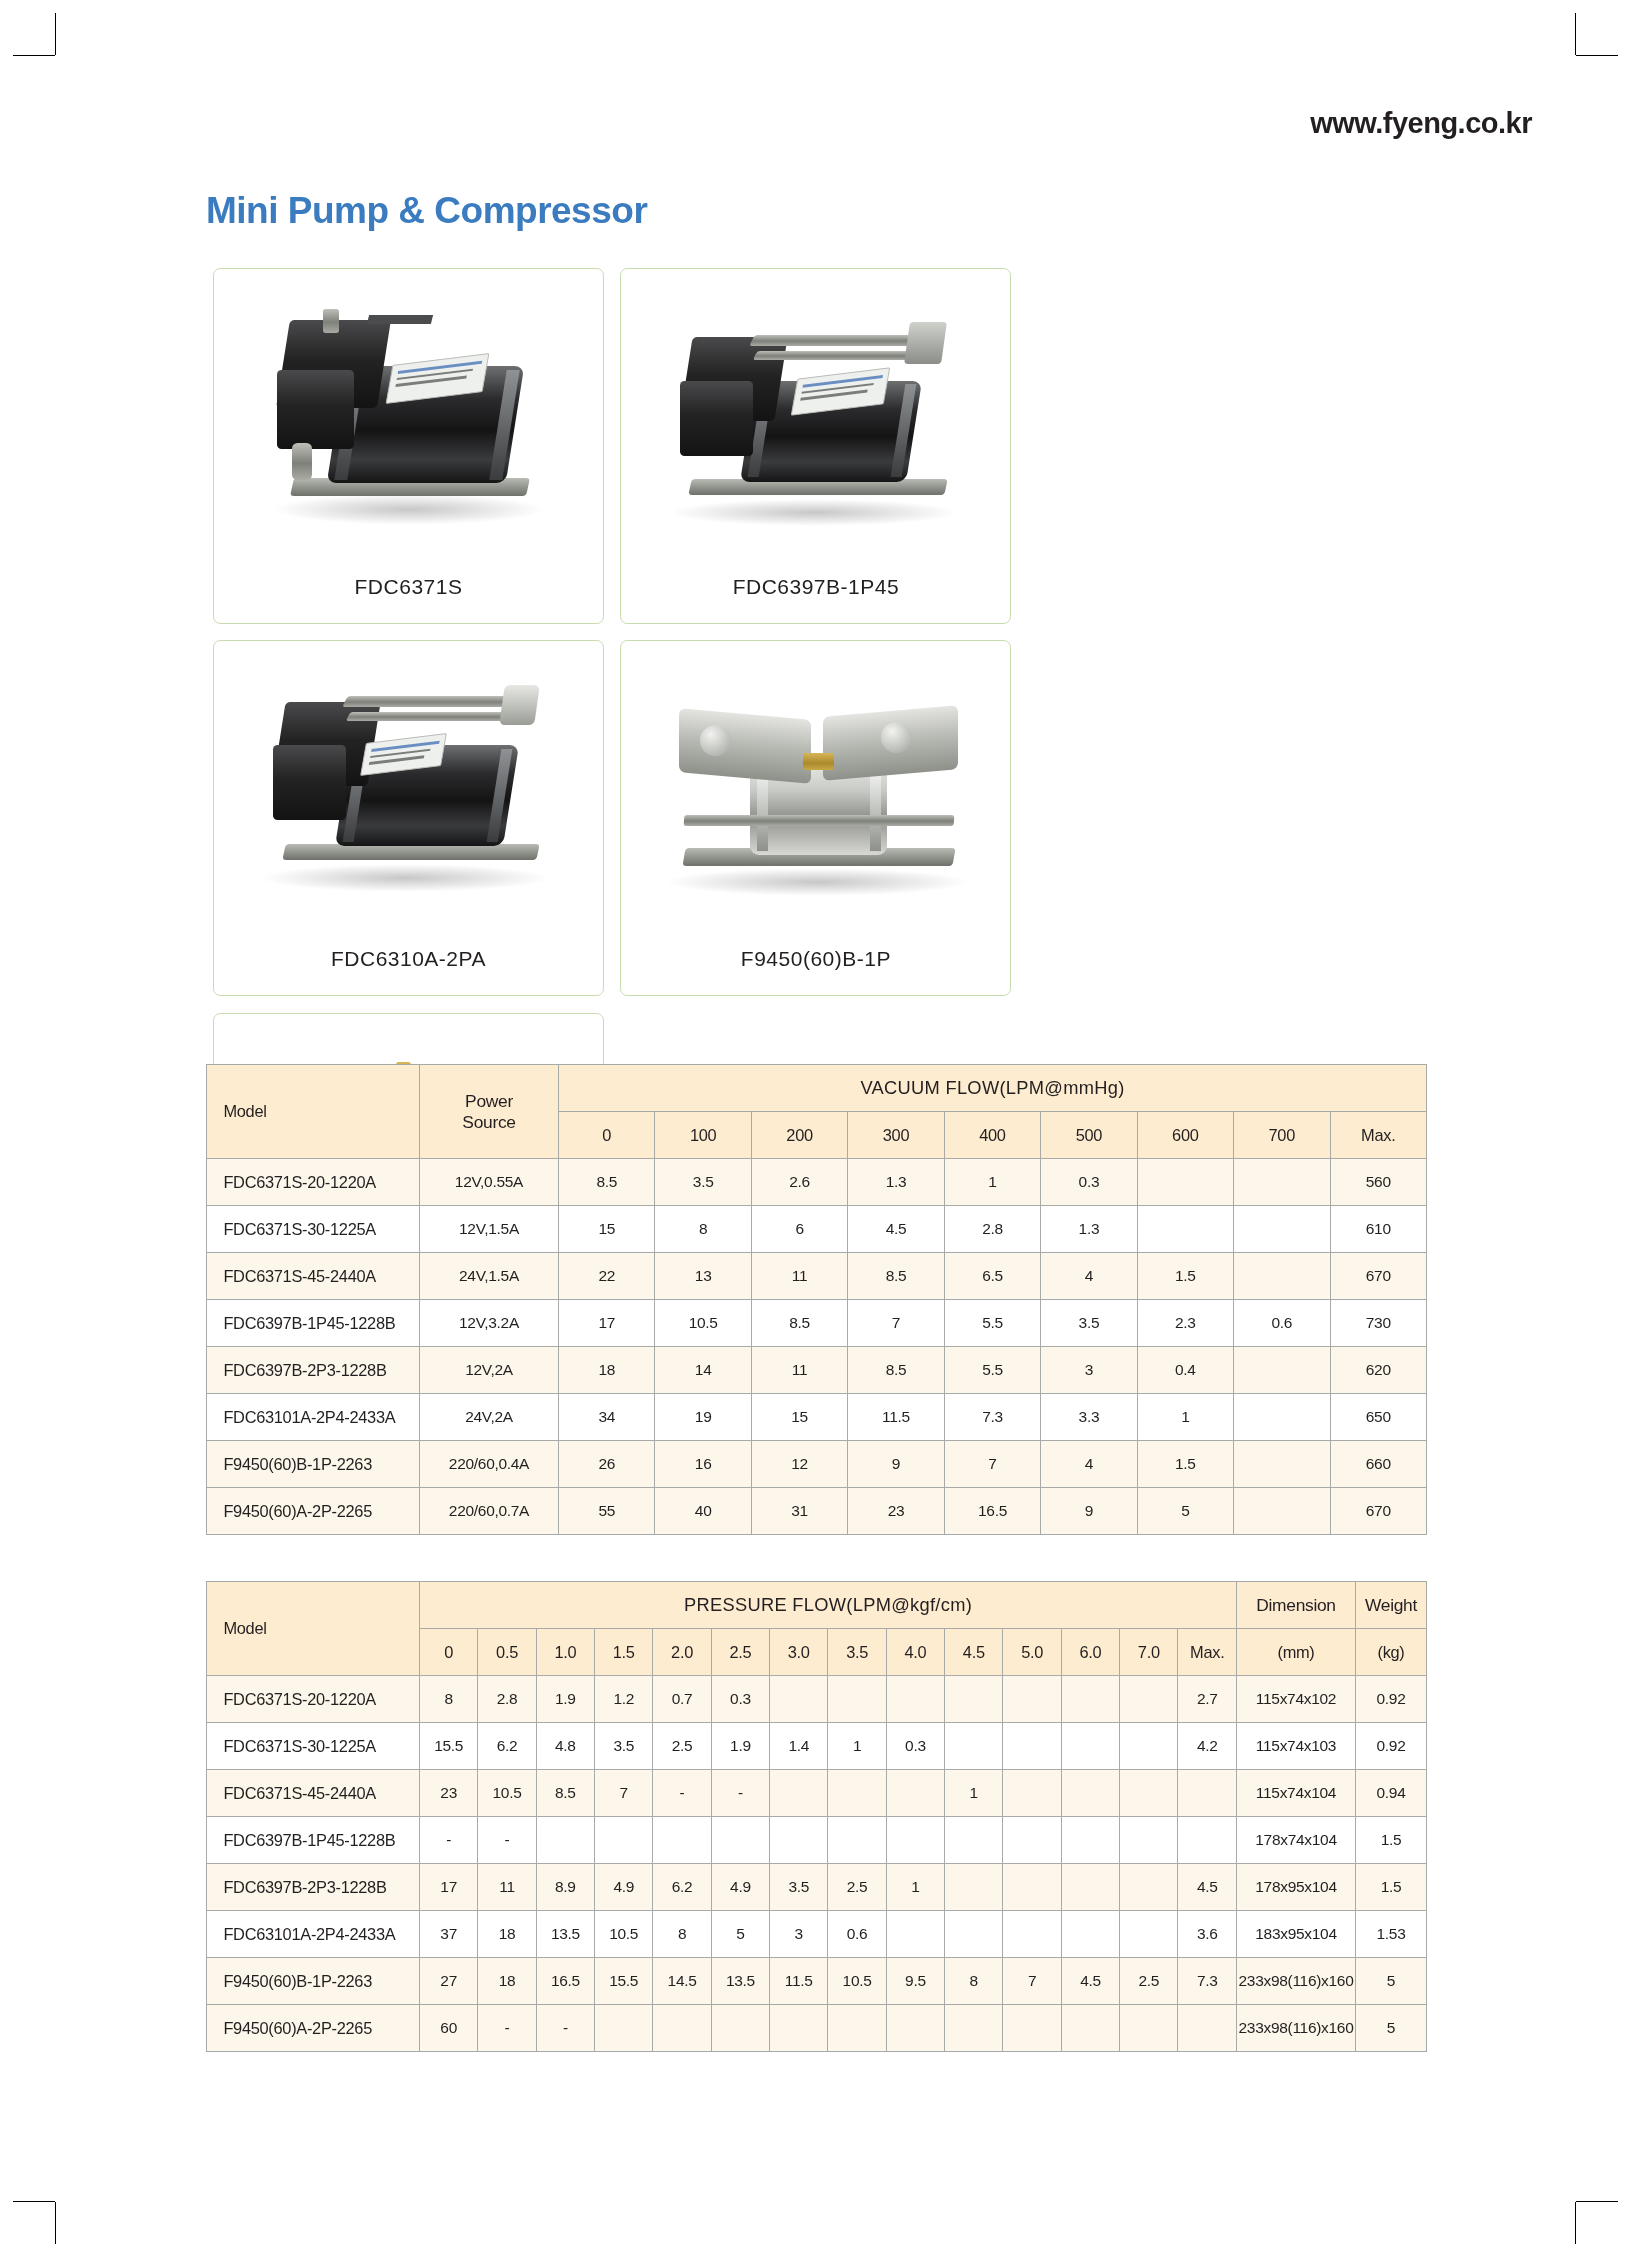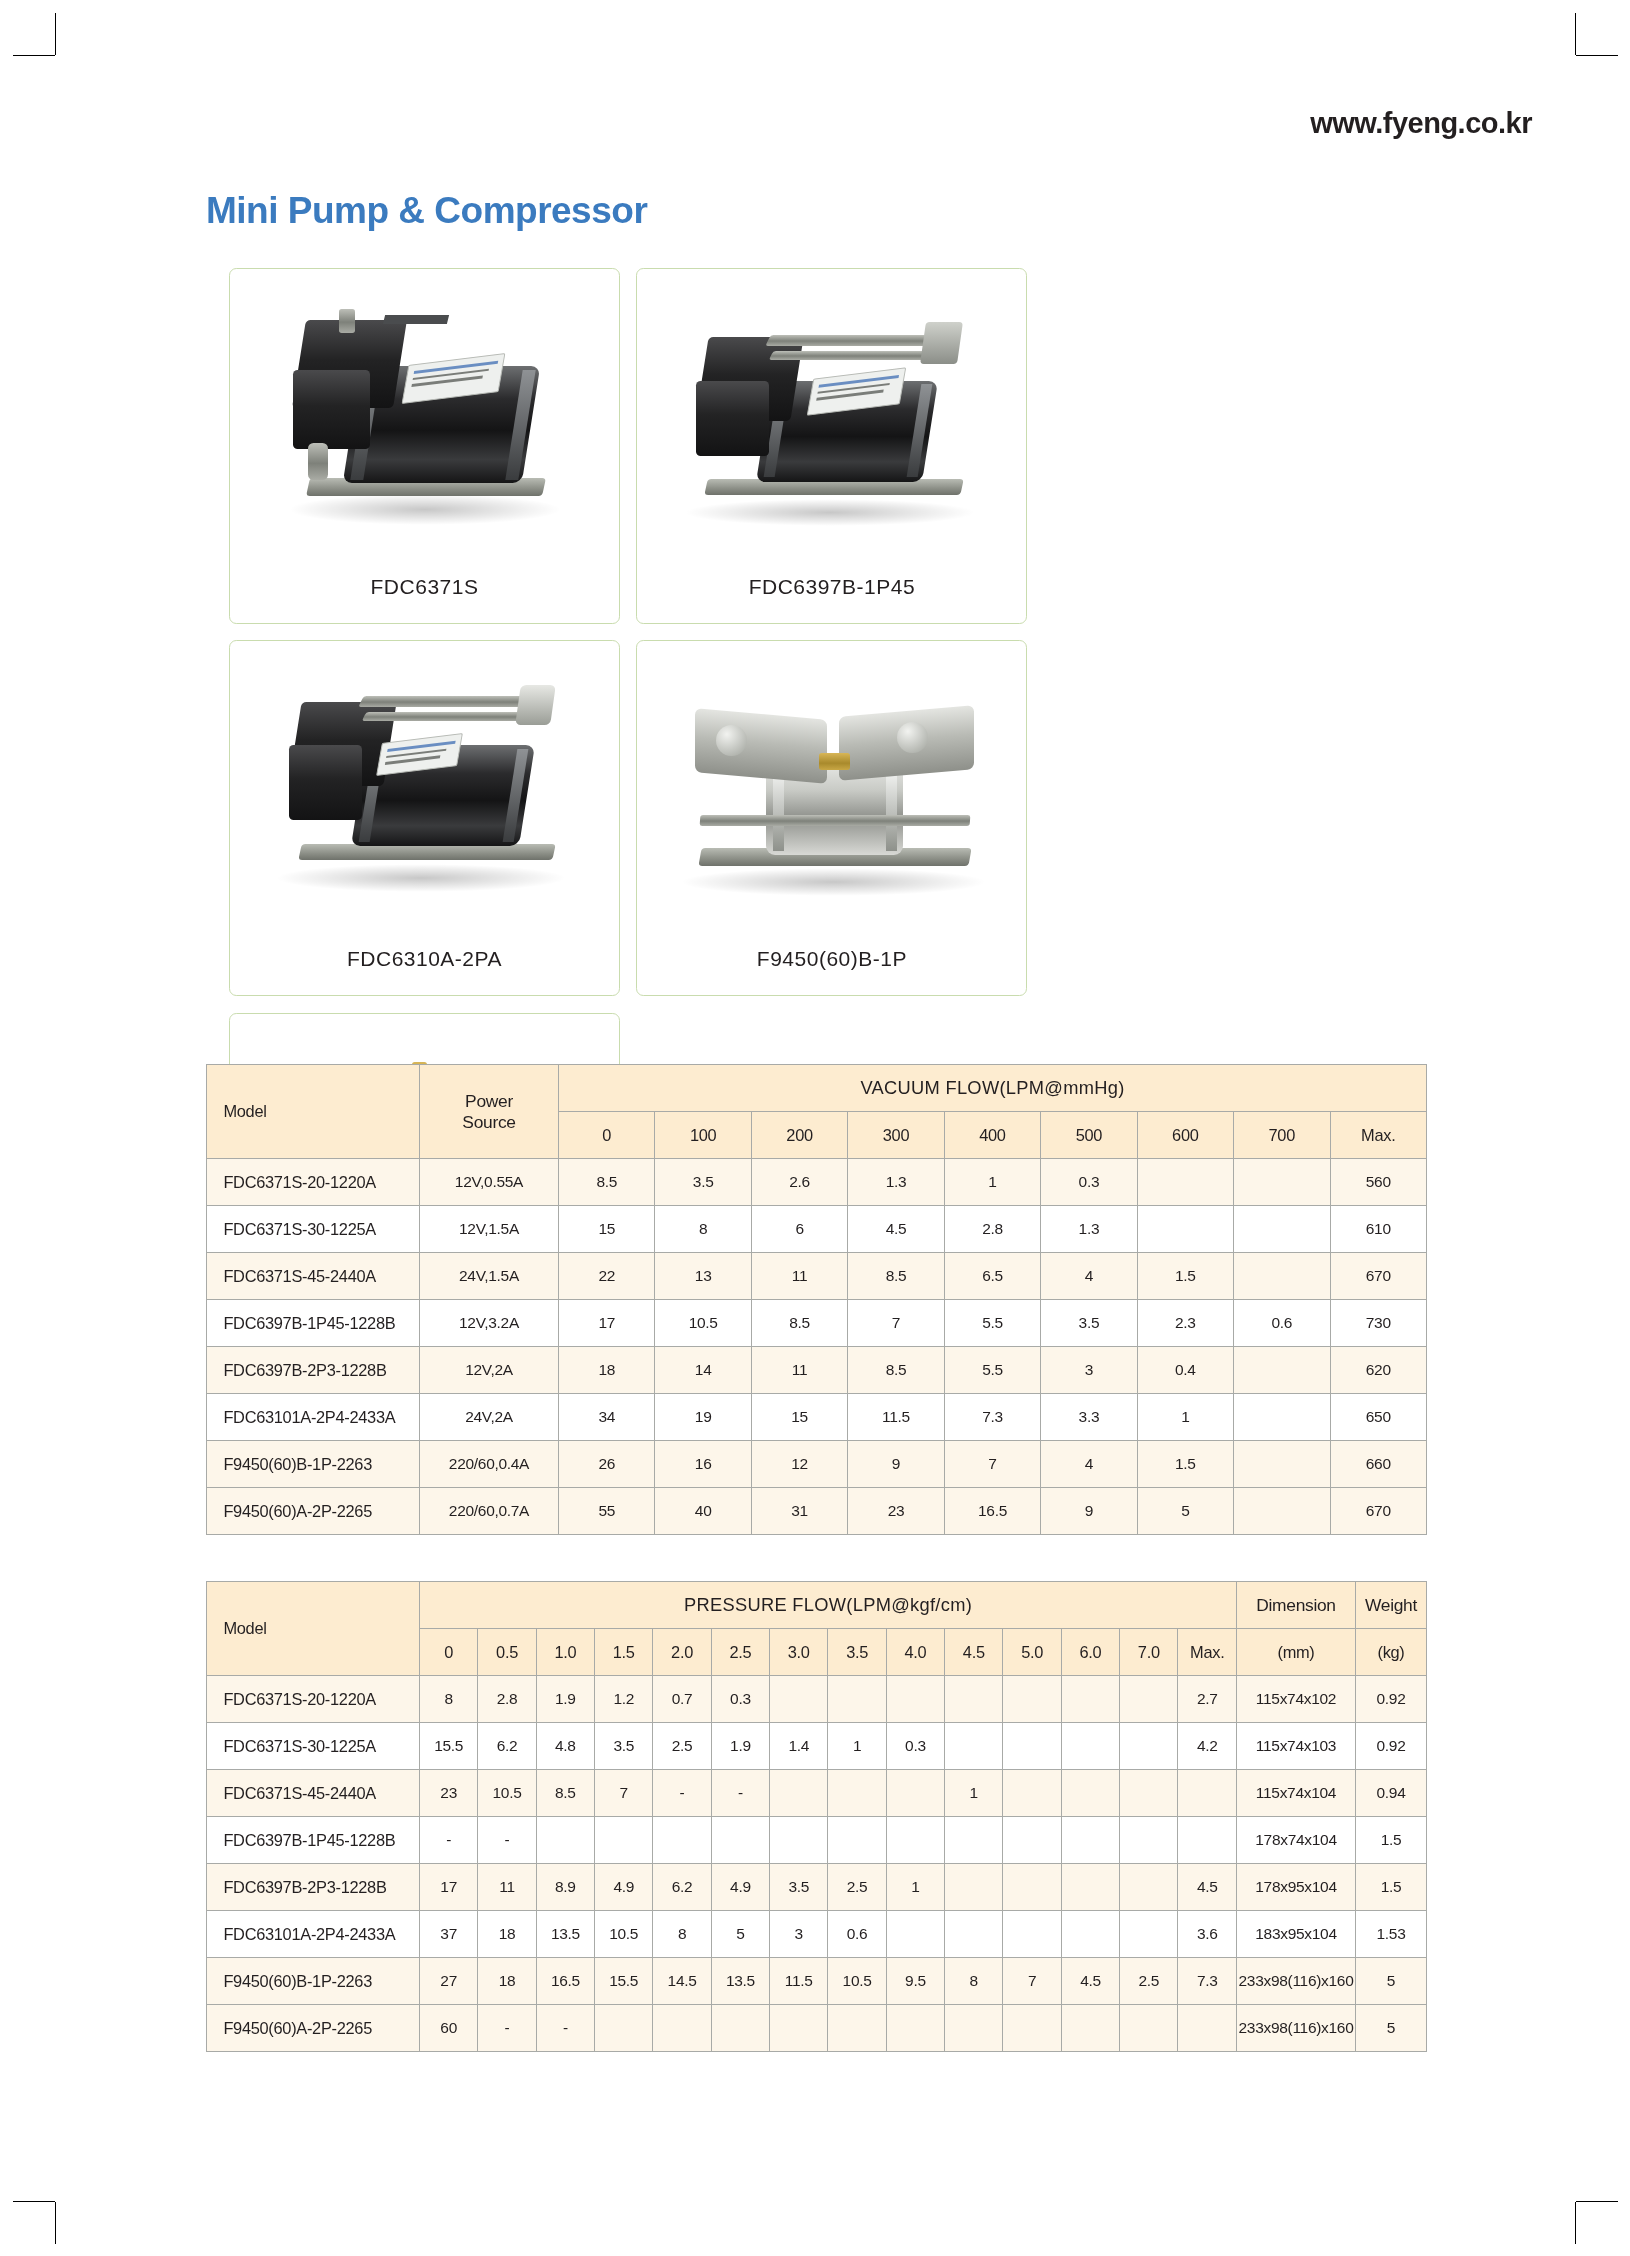--- a/index.html
+++ b/index.html
@@ -96,21 +96,21 @@
     font-size: 37px;
     font-weight: bold;
     color: #3b7bbf;
     letter-spacing: -0.5px;
     text-align: center;
   }
 
   
   .products {
     position: absolute;
-    left: 229px;
+    left: 213px;
     top: 268px;
     width: 1000px;
     display: flex;
     flex-wrap: wrap;
     gap: 16.4px 16.4px;
   }
   .product-card {
     width: 391px;
     height: 356px;
     border: 1.8px solid #c9dcae;

